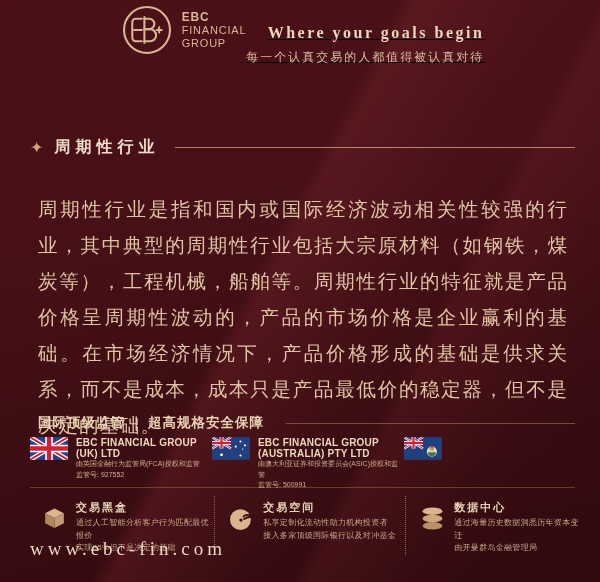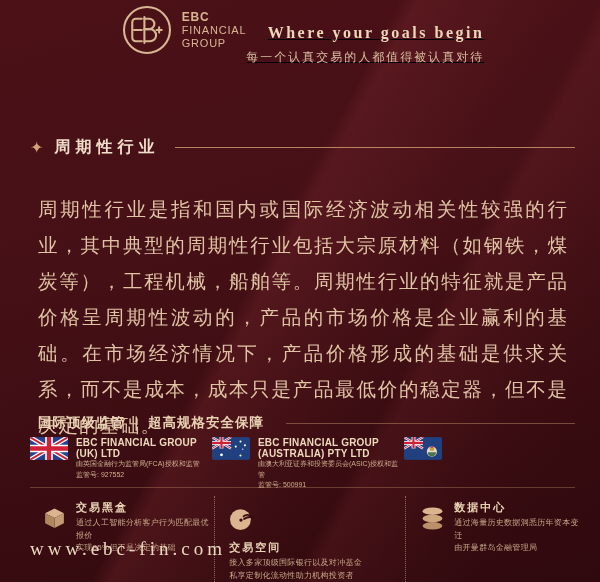--- a/index.html
+++ b/index.html
@@ -43,21 +43,21 @@
   .reg-entity.e1{width:182px;}.reg-entity.e2{width:192px;}.reg-entity.e3{width:178px;}
   .flag{flex:0 0 auto;border-radius:2px;overflow:hidden;display:block;}
   .reg-lines{font-family:"Liberation Sans",sans-serif;}
   .reg-name{font-size:10px;font-weight:bold;color:#eed9bd;line-height:11px;letter-spacing:0.2px;}
   .reg-desc,.reg-lic{font-size:7px;color:#cfae90;line-height:10.5px;}
   .hr-line{position:absolute;top:487px;left:30px;right:25px;height:1px;background:rgba(201,152,113,0.35);}
   
   .features{position:absolute;top:496px;left:42px;right:15px;display:flex;}
   .feature{display:flex;align-items:flex-start;gap:9px;padding-top:4px;}
   .feature.f1{width:183px;}
-  .feature.f2{width:187px;border-left:1px dotted rgba(214,173,134,0.55);padding-left:14px;flex-direction:column;}
+  .feature.f2{width:187px;border-left:1px dotted rgba(214,173,134,0.55);padding-left:14px;}
   .feature.f3{width:175px;border-left:1px dotted rgba(214,173,134,0.55);padding-left:14px;justify-content:flex-end;}
   .feat-icon{flex:0 0 auto;margin-top:6px;}
   .feat-lines{font-family:"Liberation Sans",sans-serif;}
   .feat-title{font-size:11px;font-weight:bold;color:#ead4b6;letter-spacing:2px;line-height:14px;margin-bottom:3px;}
   .feat-desc{font-size:8px;color:#c9a88b;line-height:12.5px;letter-spacing:0.3px;}
   
   .website{position:absolute;top:538px;left:30px;font-size:19px;letter-spacing:4px;color:#ead8c0;}
 </style>
 </head>
 <body>
@@ -182,22 +182,22 @@
       <svg class="feat-icon" width="25" height="25" viewBox="0 0 24 24">
         <circle cx="11" cy="13" r="10" fill="#dcb590"></circle>
         <g fill="none" stroke="#3a0c11" stroke-width="1.8" stroke-linecap="round">
           <path d="M14,10 a5,5 0 0 1 5,-5" transform="rotate(45 14 10)"></path>
           <path d="M14.5,12.5 a9,9 0 0 1 8,-8" transform="rotate(45 14.5 12.5)"></path>
         </g>
         <circle cx="11.5" cy="13.5" r="1.6" fill="#3a0c11"></circle>
       </svg>
       <div class="feat-lines">
         <div class="feat-title">交易空间</div>
+        <div class="feat-desc">私享定制化流动性助力机构投资者</div>
         <div class="feat-desc">接入多家顶级国际银行以及对冲基金</div>
-        <div class="feat-desc">私享定制化流动性助力机构投资者</div>
       </div>
     </div>
 
     <div class="feature f3">
       <svg class="feat-icon" width="25" height="25" viewBox="0 0 24 24">
         <ellipse cx="12" cy="5" rx="9.5" ry="3.6" fill="#dcb590"></ellipse>
         <ellipse cx="12" cy="12" rx="9.5" ry="3.6" fill="#cda67e"></ellipse>
         <ellipse cx="12" cy="19" rx="9.5" ry="3.6" fill="#bb9068"></ellipse>
       </svg>
       <div class="feat-lines">

